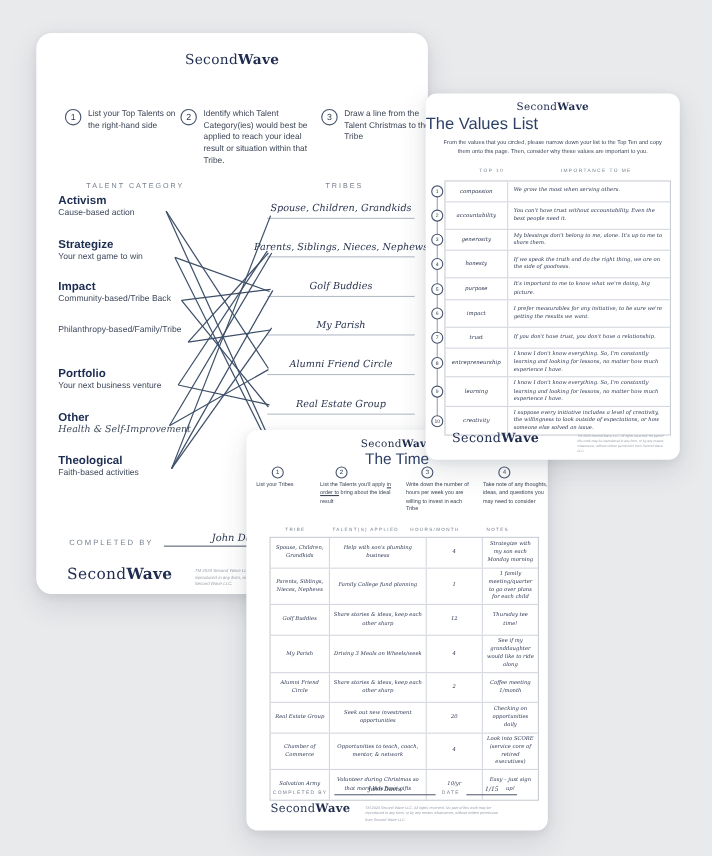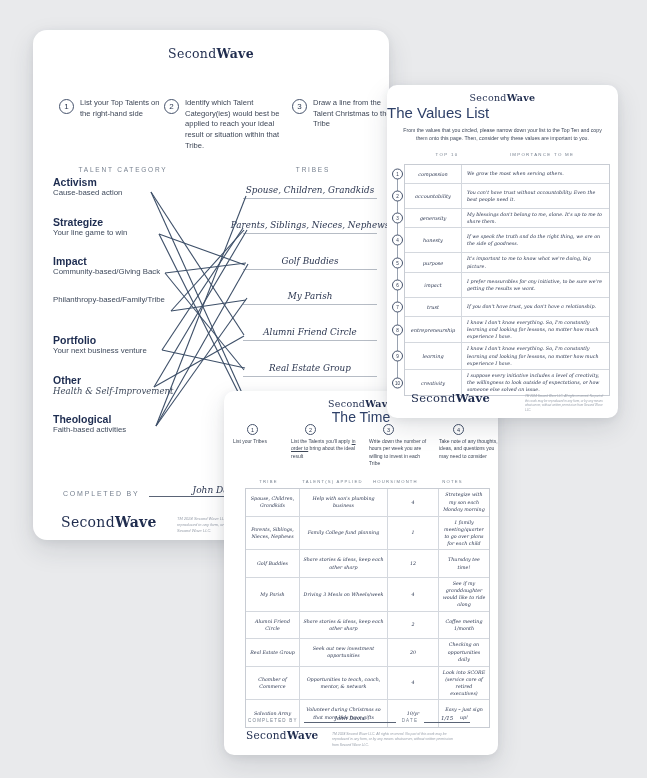--- a/index.html
+++ b/index.html
@@ -121,25 +121,25 @@
   <div class="m-colhead lsp" style="left:28px;width:124px;">TALENT CATEGORY</div>
   <div class="m-colhead lsp" style="left:244px;width:72px;">TRIBES</div>
 
   <div class="m-cats">
     <div class="cat">
       <div class="nm">Activism</div>
       <div class="ds">Cause-based action</div>
     </div>
     <div class="cat">
       <div class="nm">Strategize</div>
-      <div class="ds">Your line game to win</div>
+      <div class="ds">Your next game to win</div>
     </div>
     <div class="cat">
       <div class="nm">Impact</div>
-      <div class="ds">Community-based/Giving Back</div>
+      <div class="ds">Community-based/Tribe Back</div>
     </div>
     <div class="cat">
       <div class="ds">Philanthropy-based/Family/Tribe</div>
     </div>
     <div class="cat">
       <div class="nm">Portfolio</div>
       <div class="ds">Your next business venture</div>
     </div>
     <div class="cat">
       <div class="nm">Other</div>

